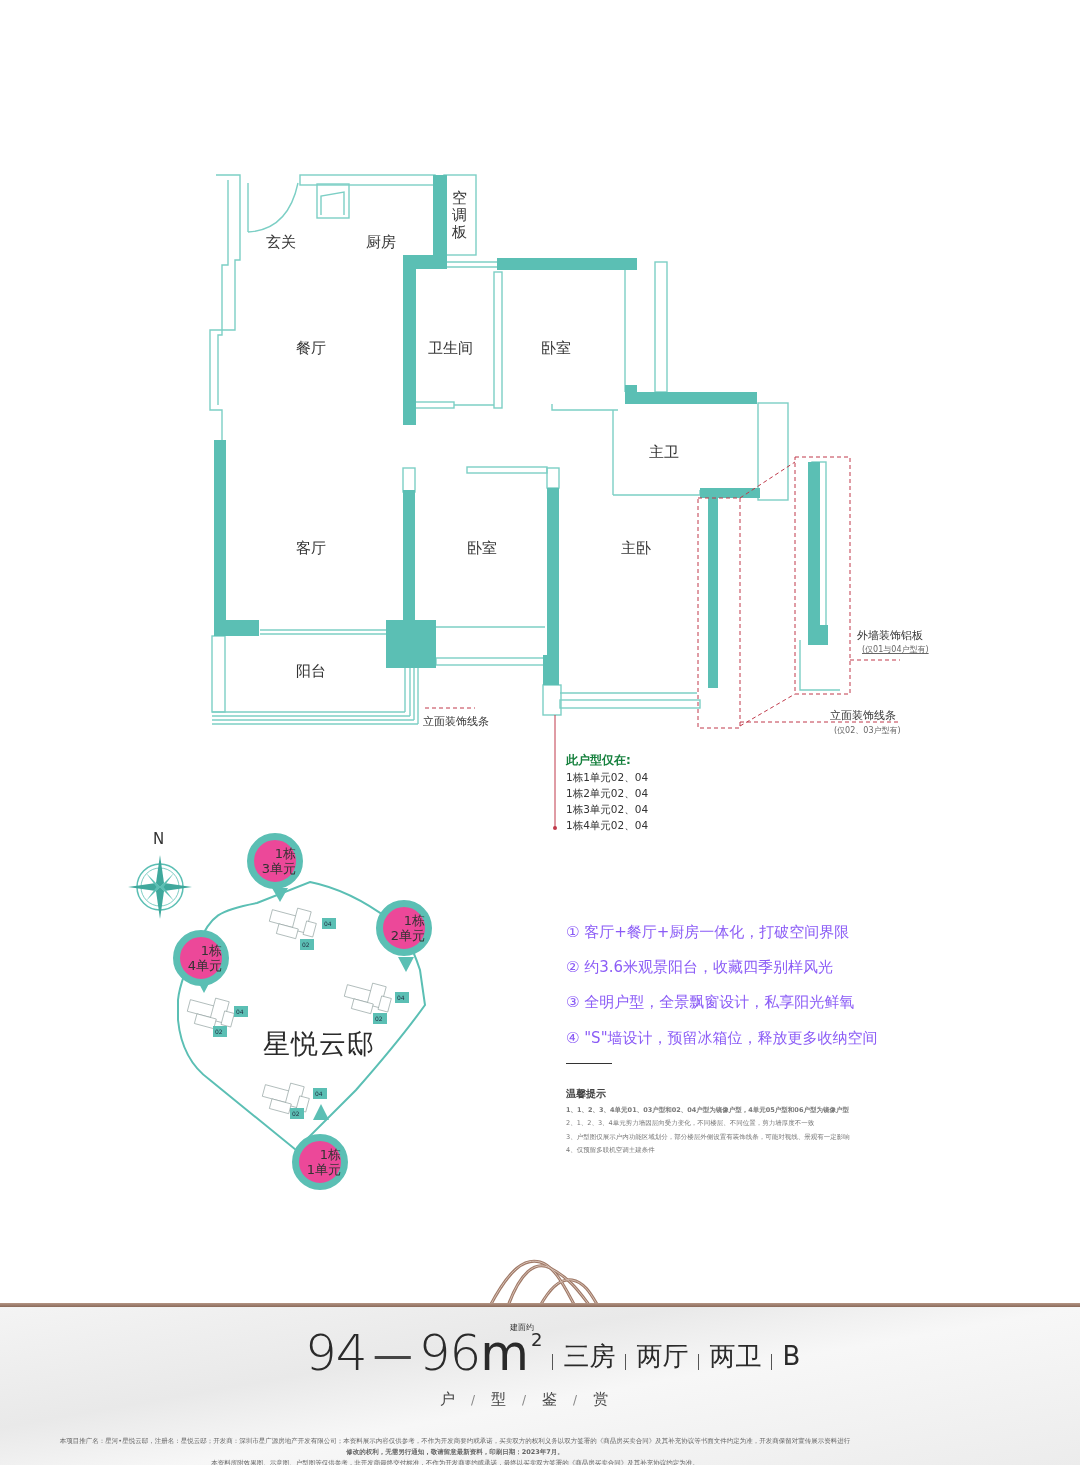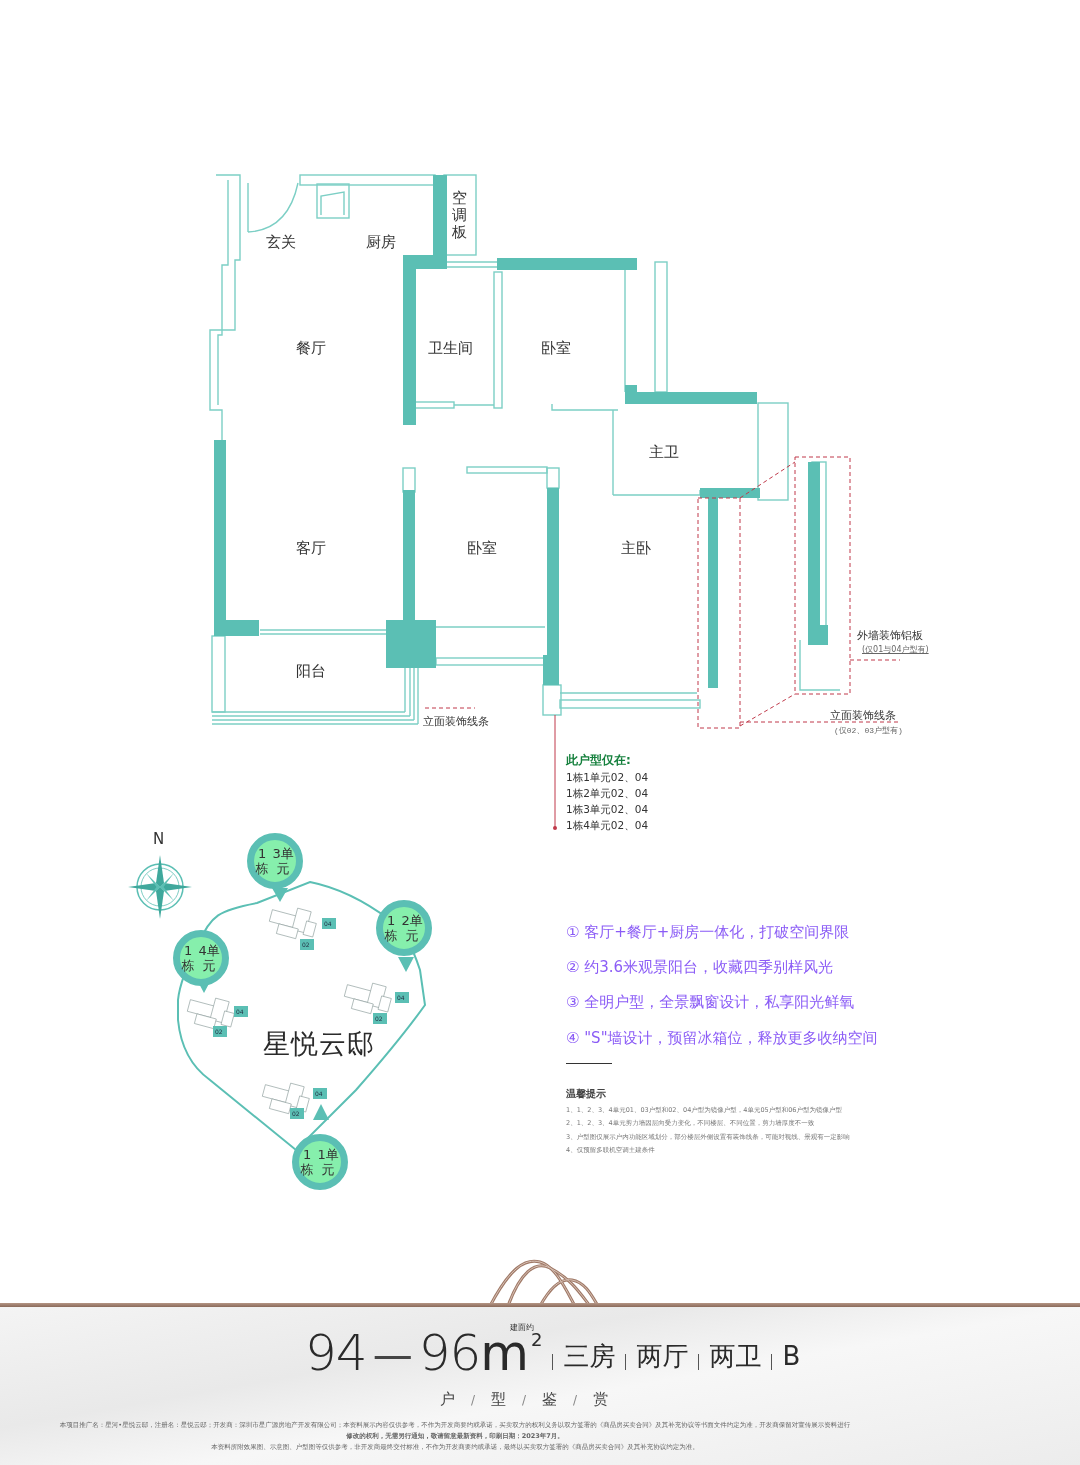--- a/index.html
+++ b/index.html
@@ -7,39 +7,39 @@
        font-family:"DejaVu Sans","Liberation Sans",sans-serif;color:#333;}
   .abs{position:absolute;}
   .room-label{position:absolute;font-size:15px;color:#333;white-space:nowrap;}
   .note{position:absolute;font-size:11px;color:#333;white-space:nowrap;}
   .note-sub{position:absolute;font-size:8px;color:#666;white-space:nowrap;}
   .avail-title{position:absolute;left:566px;top:752px;font-size:12px;font-weight:bold;color:#15803d;}
   .avail-line{position:absolute;left:566px;font-size:10.5px;color:#333;white-space:nowrap;}
   .feature{position:absolute;left:566px;font-size:15px;color:#8b5cf6;white-space:nowrap;}
   .tips-title{position:absolute;left:566px;top:1087px;font-size:10px;font-weight:bold;color:#444;}
   .tip{position:absolute;left:566px;font-size:6.5px;color:#777;white-space:nowrap;}
-  .pin{position:absolute;width:56px;height:56px;border-radius:50%;border:7px solid #5bbfb4;background:#86efac;
-       box-sizing:border-box;display:flex;flex-direction:row;align-items:center;justify-content:center;
+  .pin{position:absolute;width:56px;height:56px;border-radius:50%;border:7px solid #5bbfb4;background:#ec4899;
+       box-sizing:border-box;display:flex;flex-direction:column;align-items:flex-end;justify-content:center;
        font-size:13px;line-height:15px;color:#333;}
   .pin span{display:block;text-align:center;}
   .footer-band{position:absolute;left:0;top:1305px;width:1080px;height:160px;
        background:linear-gradient(170deg,#f4f4f4 0%,#e9e9e9 35%,#f7f7f7 55%,#ececec 100%);}
   .footer-rule{position:absolute;left:0;top:1303px;width:1080px;height:4px;
        background:linear-gradient(#b49584,#8a6a5a);}
   .headline{position:absolute;left:305px;top:1318px;height:60px;display:flex;align-items:flex-end;color:#2a2a2a;white-space:nowrap;}
   .big{font-family:"DejaVu Sans",sans-serif;font-size:50px;font-weight:300;letter-spacing:-1px;line-height:50px;}
   .dash{font-size:40px;line-height:46px;margin:0 6px;color:#444;}
   .unit{font-size:50px;line-height:50px;}
   .sup{font-size:18px;position:relative;top:-28px;margin-left:2px;}
   .areatag{font-size:8px;position:absolute;left:205px;top:4px;}
   .sep{display:inline-block;width:1px;height:16px;background:#555;margin:0 10px 8px 10px;}
   .attr{font-size:26px;line-height:40px;margin-bottom:2px;}
   .subtitle{position:absolute;left:440px;top:1390px;font-size:15px;color:#444;letter-spacing:2px;white-space:nowrap;}
   .subtitle i{font-style:normal;color:#888;margin:0 14px;font-size:12px;}
-  .disclaimer{position:absolute;left:0;width:910px;text-align:center;font-size:6.5px;color:#666;white-space:nowrap;}
+  .disclaimer{position:absolute;left:0;width:910px;text-align:center;font-size:6.5px;color:#666;white-space:nowrap;margin-top:16px;}
 </style>
 </head>
 <body>
 
 <svg class="abs" style="left:0;top:0" width="1080" height="840" viewBox="0 0 1080 840">
   <g fill="none" stroke="#7ccfc5" stroke-width="1.4">
 
     <polyline points="216,175 240,175 240,260 235,260 235,330 210,330 210,410 222,410 222,440"></polyline>
     <polyline points="228,180 228,265 222,265 222,335 218,335 218,405"></polyline>
 
@@ -140,21 +140,21 @@
 <div class="room-label" style="left:649px;top:443px;text-align:center;">主卫</div>
 <div class="room-label" style="left:296px;top:539px;">客厅</div>
 <div class="room-label" style="left:467px;top:539px;">卧室</div>
 <div class="room-label" style="left:621px;top:539px;">主卧</div>
 <div class="room-label" style="left:296px;top:662px;">阳台</div>
 
 <div class="note" style="left:423px;top:714px;">立面装饰线条</div>
 <div class="note" style="left:857px;top:628px;font-family:Liberation Mono, monospace;">外墙装饰铝板</div>
 <div class="note-sub" style="left:862px;top:644px;text-decoration:underline;">(仅01与04户型有)</div>
 <div class="note" style="left:830px;top:708px;">立面装饰线条</div>
-<div class="note-sub" style="left:834px;top:725px;font-family:Liberation Mono, monospace;">(仅02、03户型有)</div>
+<div class="note-sub" style="left:834px;top:725px;">(仅02、03户型有)</div>
 
 <div class="avail-title">此户型仅在:</div>
 <div class="avail-line" style="top:771px;">1栋1单元02、04</div>
 <div class="avail-line" style="top:787px;">1栋2单元02、04</div>
 <div class="avail-line" style="top:803px;">1栋3单元02、04</div>
 <div class="avail-line" style="top:819px;">1栋4单元02、04</div>
 
 <svg class="abs" style="left:120px;top:830px" width="330" height="380" viewBox="0 0 330 380">
 
   <g transform="translate(40,57)">
@@ -246,21 +246,21 @@
   <span>1单元</span>
 </div>
 
 <div class="feature" style="top:923px;">① 客厅+餐厅+厨房一体化，打破空间界限</div>
 <div class="feature" style="top:958px;">② 约3.6米观景阳台，收藏四季别样风光</div>
 <div class="feature" style="top:993px;">③ 全明户型，全景飘窗设计，私享阳光鲜氧</div>
 <div class="feature" style="top:1029px;">④ "S"墙设计，预留冰箱位，释放更多收纳空间</div>
 <div class="abs" style="left:566px;top:1063px;width:46px;height:1px;background:#333;"></div>
 
 <div class="tips-title">温馨提示</div>
-<div class="tip" style="top:1106px;">1、1、2、3、4单元01、03户型和02、04户型为镜像户型，4单元05户型和06户型为镜像户型</div>
+<div class="tip" style="top:1106px;font-weight:bold;">1、1、2、3、4单元01、03户型和02、04户型为镜像户型，4单元05户型和06户型为镜像户型</div>
 <div class="tip" style="top:1119px;">2、1、2、3、4单元剪力墙因层向受力变化，不同楼层、不同位置，剪力墙厚度不一致</div>
 <div class="tip" style="top:1133px;">3、户型图仅展示户内功能区域划分，部分楼层外侧设置有装饰线条，可能对视线、景观有一定影响</div>
 <div class="tip" style="top:1146px;">4、仅预留多联机空调土建条件</div>
 
 <svg class="abs" style="left:480px;top:1248px" width="130" height="60" viewBox="0 0 130 60">
   <g fill="none" stroke="#a07a68" stroke-width="3">
     <path d="M10,58 C30,20 45,10 60,14 C75,18 85,40 95,58"></path>
     <path d="M28,58 C40,25 55,12 70,20 C90,30 100,45 110,58"></path>
     <path d="M60,58 C70,40 80,30 92,32 C105,34 112,48 118,58"></path>
   </g>

